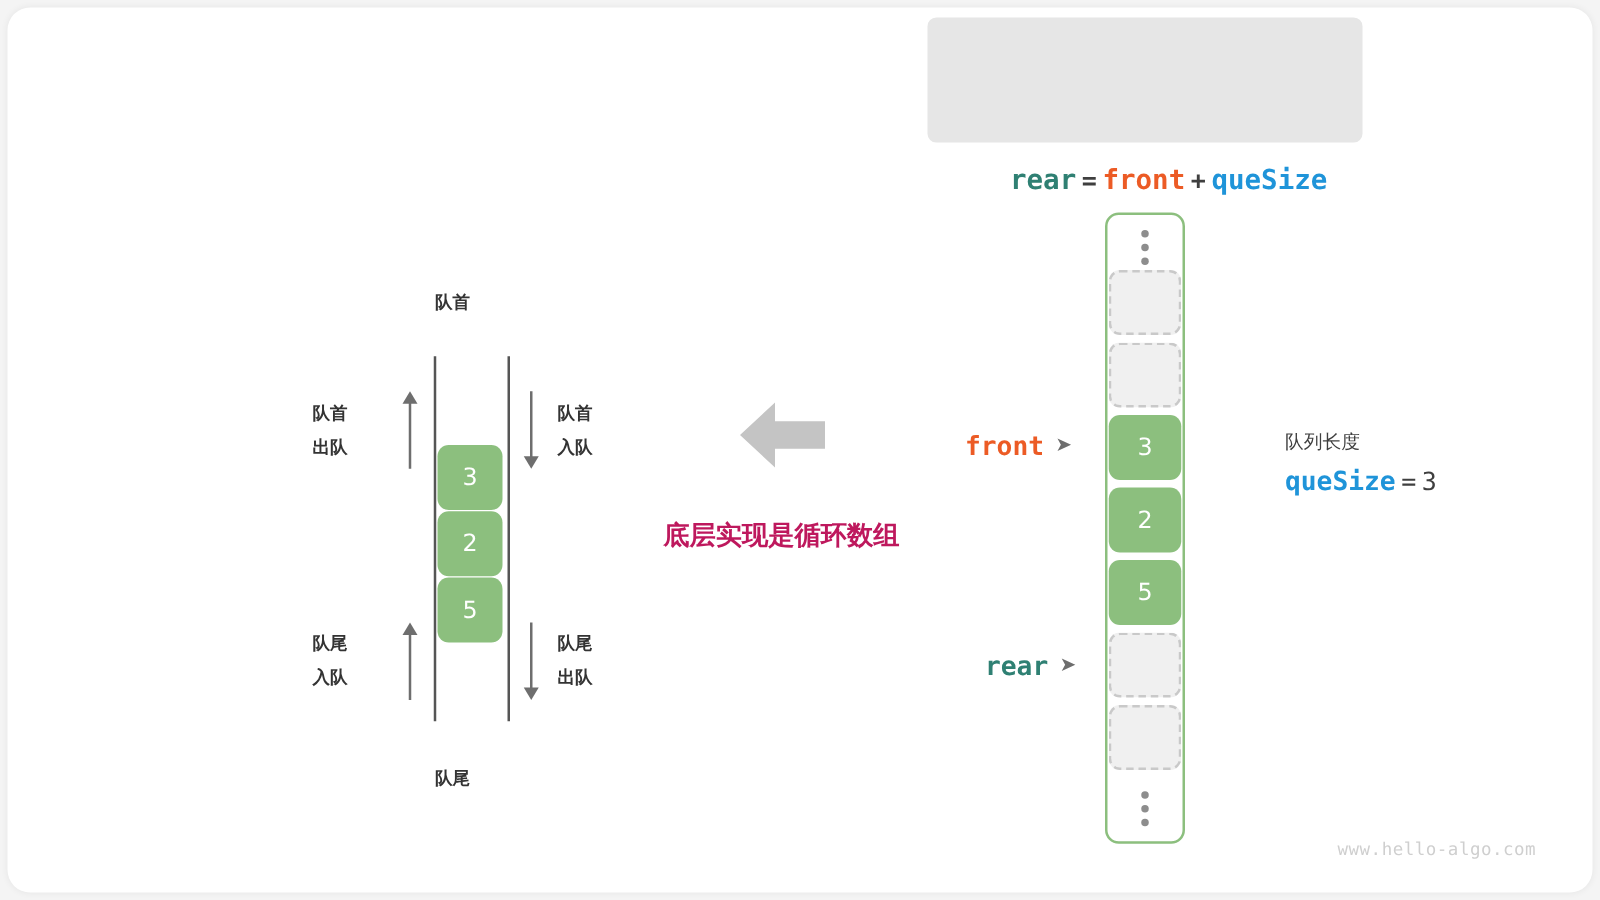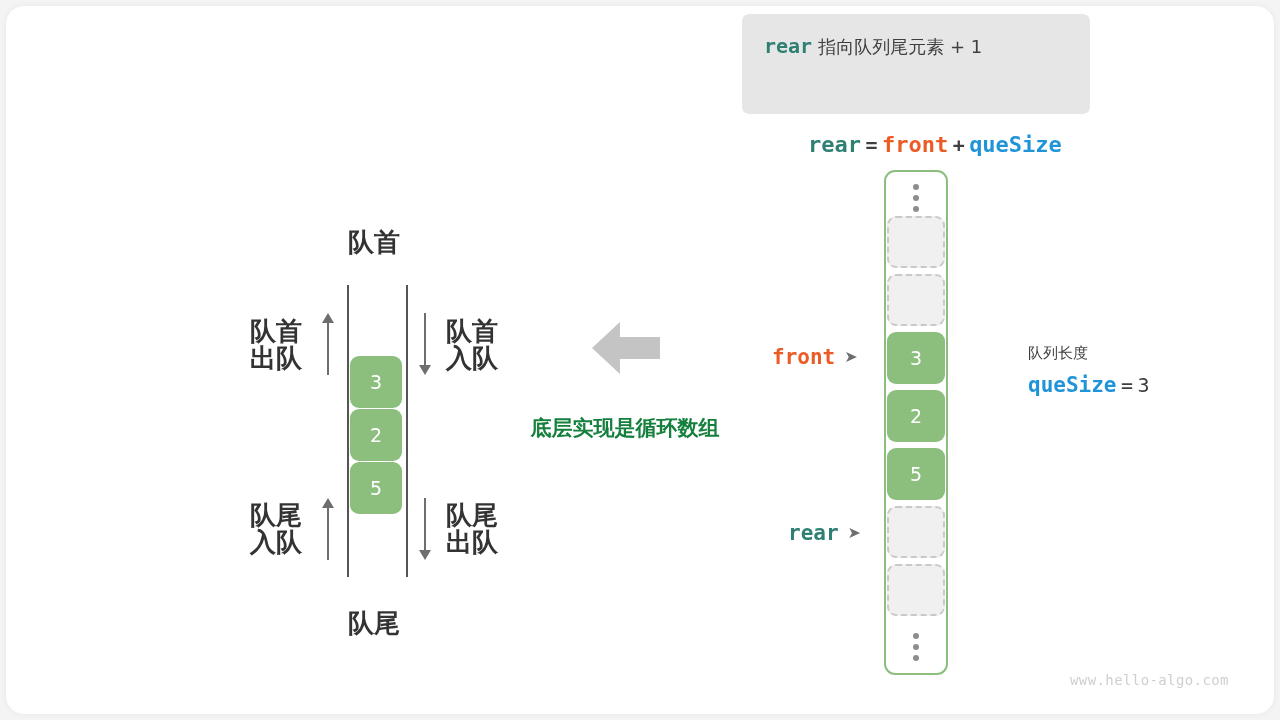--- a/index.html
+++ b/index.html
@@ -176,21 +176,21 @@
     align-items: center;
     justify-content: center;
     font-family: "DejaVu Sans", sans-serif;
     font-size: 19px;
   }
 
   .cjk-label {
     position: absolute;
     font-family: "DejaVu Sans", sans-serif;
     font-weight: bold;
-    font-size: 26px;
+    font-size: 14px;
     color: #333333;
     line-height: 27px;
     white-space: nowrap;
   }
   #lbl-head-top { left: 348px; top: 229px; }
   #lbl-tail-bottom { left: 348px; top: 610px; }
   #lbl-head-out { left: 250px; top: 318px; text-align: right; }
   #lbl-head-in  { left: 446px; top: 318px; }
   #lbl-tail-in  { left: 250px; top: 502px; text-align: right; }
   #lbl-tail-out { left: 446px; top: 502px; }
@@ -228,21 +228,21 @@
 
   
   #center-caption {
     left: 502px; top: 412px;
     width: 246px;
     text-align: center;
     font-family: "DejaVu Sans", sans-serif;
     font-weight: bold;
     font-size: 21px;
     line-height: 33px;
-    color: #15803d;
+    color: #be185d;
   }
 
   
   #step-badge {
     left: 36px; top: 639px;
     width: 144px; height: 55px;
     border: 1px solid #d5d5d5;
     border-radius: 9px;
     background: #fbfbfb;
     display: flex;
@@ -264,24 +264,20 @@
     letter-spacing: 0.4px;
   }
 </style>
 </head>
 <body>
 
 <div id="canvas">
   <div id="card"></div>
 
   <div class="abs" id="legend-box">
-    <div class="legend-line">
-      <span class="mono-b c-rear">rear</span>
-      <span class="cjk">指向队列尾元素 + 1</span>
-    </div>
   </div>
 
   <div class="abs" id="formula">
     <span class="mono-b c-rear">rear</span>
     <span class="op">=</span>
     <span class="mono-b c-front">front</span>
     <span class="op">+</span>
     <span class="mono-b c-size">queSize</span>
   </div>
 

